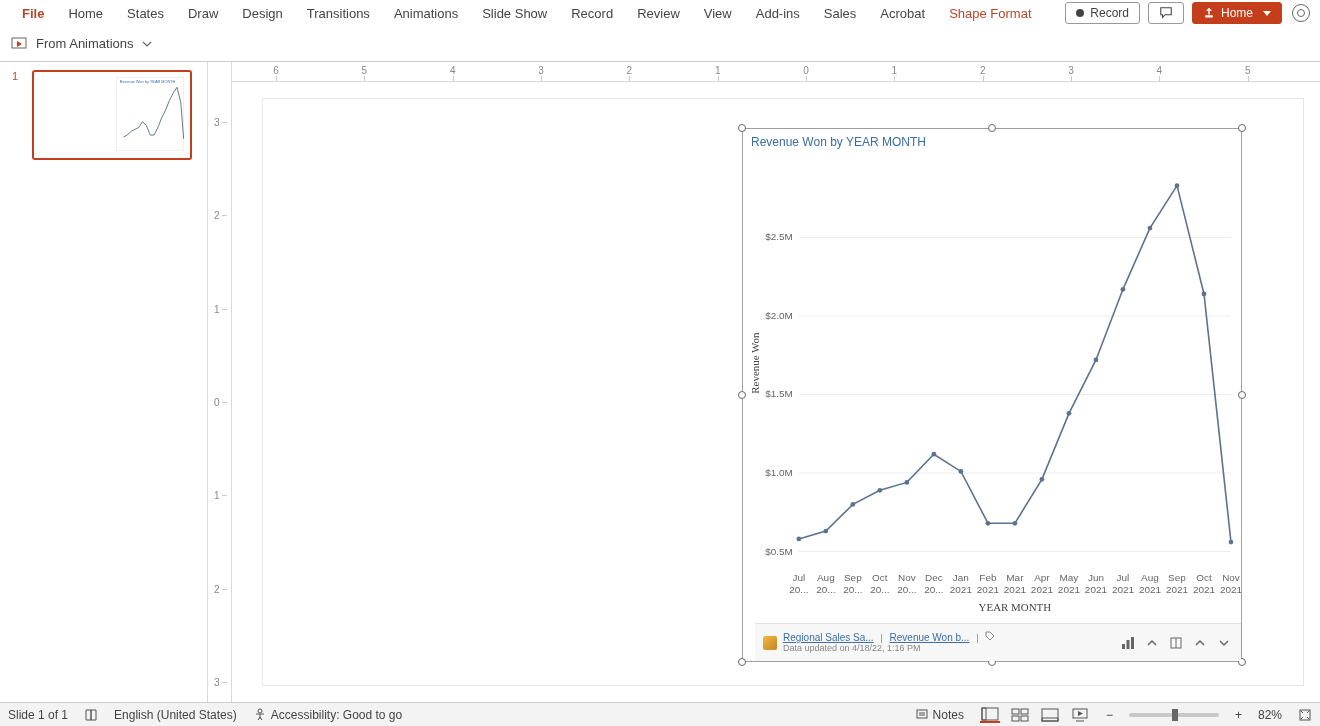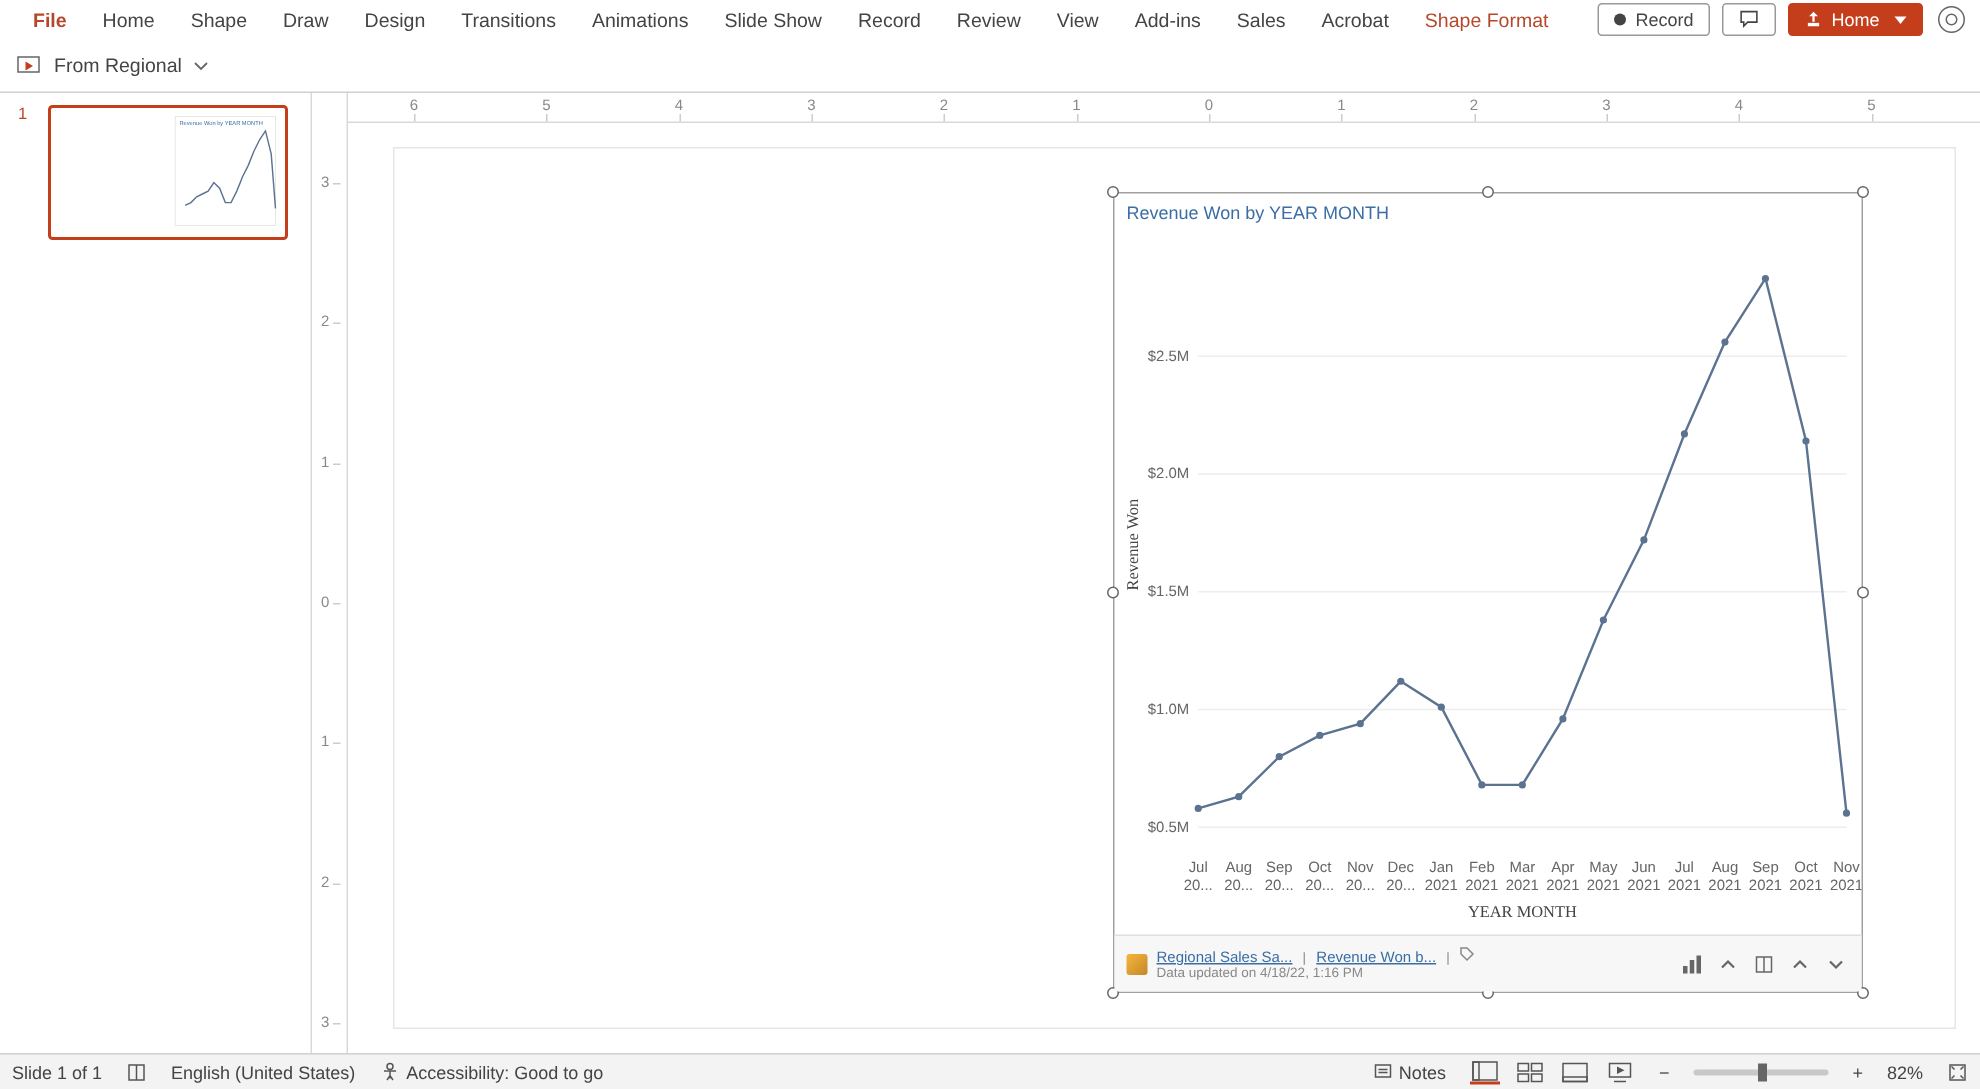--- a/index.html
+++ b/index.html
@@ -50,21 +50,21 @@
   .chart-obj { position:absolute; left:480px; top:30px; width:500px; height:534px; border:1px solid #a0a0a0; background:#fff; }
   .sel-handle { position:absolute; width:8px; height:8px; border:1px solid #666; background:#fff; border-radius:50%; }
   .sh-tl { left:-5px; top:-5px; } .sh-tm { left:50%; top:-5px; margin-left:-4px; } .sh-tr { right:-5px; top:-5px; }
   .sh-ml { left:-5px; top:50%; margin-top:-4px; } .sh-mr { right:-5px; top:50%; margin-top:-4px; }
   .sh-bl { left:-5px; bottom:-5px; } .sh-bm { left:50%; bottom:-5px; margin-left:-4px; } .sh-br { right:-5px; bottom:-5px; }
 
   .chart-title { font-size:12px; color:#3a6ea5; padding:6px 8px 0 8px; }
   .chart-svg-wrap { position:absolute; left:0; top:22px; right:0; bottom:38px; }
   .chart-svg-wrap svg { width:100%; height:100%; }
 
-  .chart-footer { position:absolute; left:0; right:0; bottom:0; height:38px; background:#f7f7f7; border-top:1px solid #e0e0e0; display:flex; align-items:center; padding:0 8px; gap:6px; font-size:10px; color:#555;}
+  .chart-footer { position:absolute; left:12px; right:0; bottom:0; height:38px; background:#f7f7f7; border-top:1px solid #e0e0e0; display:flex; align-items:center; padding:0 8px; gap:6px; font-size:10px; color:#555;}
   .chart-footer .pbi-icon { width:14px; height:14px; background: linear-gradient(135deg,#f6b73c 0%, #c4852b 100%); border-radius:2px; }
   .chart-footer .links { display:flex; flex-direction:column; line-height:1.1; }
   .chart-footer .links a { color:#3a6ea5; text-decoration:underline; font-size:10px; }
   .chart-footer .links span { color:#888; font-size:9px; }
   .chart-footer .sep { color:#bbb; margin:0 4px; }
   .chart-footer .spacer { flex:1; }
   .chart-footer .ftr-icon { width:18px; height:18px; display:flex; align-items:center; justify-content:center; color:#666; cursor:pointer; }
   .chart-footer .ftr-icon svg { width:14px; height:14px; }
 
   
@@ -83,21 +83,21 @@
   .statusbar .view-icons .vicon.active { border-bottom:2px solid #c43e1c; }
   .statusbar .zoom-slider { width:90px; height:4px; background:#c8c8c8; position:relative; border-radius:2px; }
   .statusbar .zoom-slider .knob { position:absolute; top:-4px; width:6px; height:12px; background:#666; left:48%; }
 </style>
 </head>
 <body>
 
 <div class="menubar">
   <div class="tab file">File</div>
   <div class="tab">Home</div>
-  <div class="tab">Shape</div>
+  <div class="tab">States</div>
   <div class="tab">Draw</div>
   <div class="tab">Design</div>
   <div class="tab">Transitions</div>
   <div class="tab">Animations</div>
   <div class="tab">Slide Show</div>
   <div class="tab">Record</div>
   <div class="tab">Review</div>
   <div class="tab">View</div>
   <div class="tab">Add-ins</div>
   <div class="tab">Sales</div>
@@ -124,21 +124,21 @@
   <div class="avatar"></div>
 </div>
 
 <div class="qat">
   <div class="icon-play">
     <svg viewBox="0 0 16 16">
       <rect x="1" y="2" width="14" height="10" fill="none" stroke="#666"></rect>
       <path d="M6 5l5 3-5 3z" fill="#c43e1c"></path>
     </svg>
   </div>
-  <span>From Regional</span>
+  <span>From Animations</span>
   <svg class="chev" viewBox="0 0 10 10">
       <path d="M1 3l4 4 4-4" fill="none" stroke="#666" stroke-width="1.2"></path>
     </svg>
 </div>
 
 <div class="app-body">
 
   <div class="thumb-pane">
     <div class="thumb-wrap">
       <div class="thumb-num">1</div>

